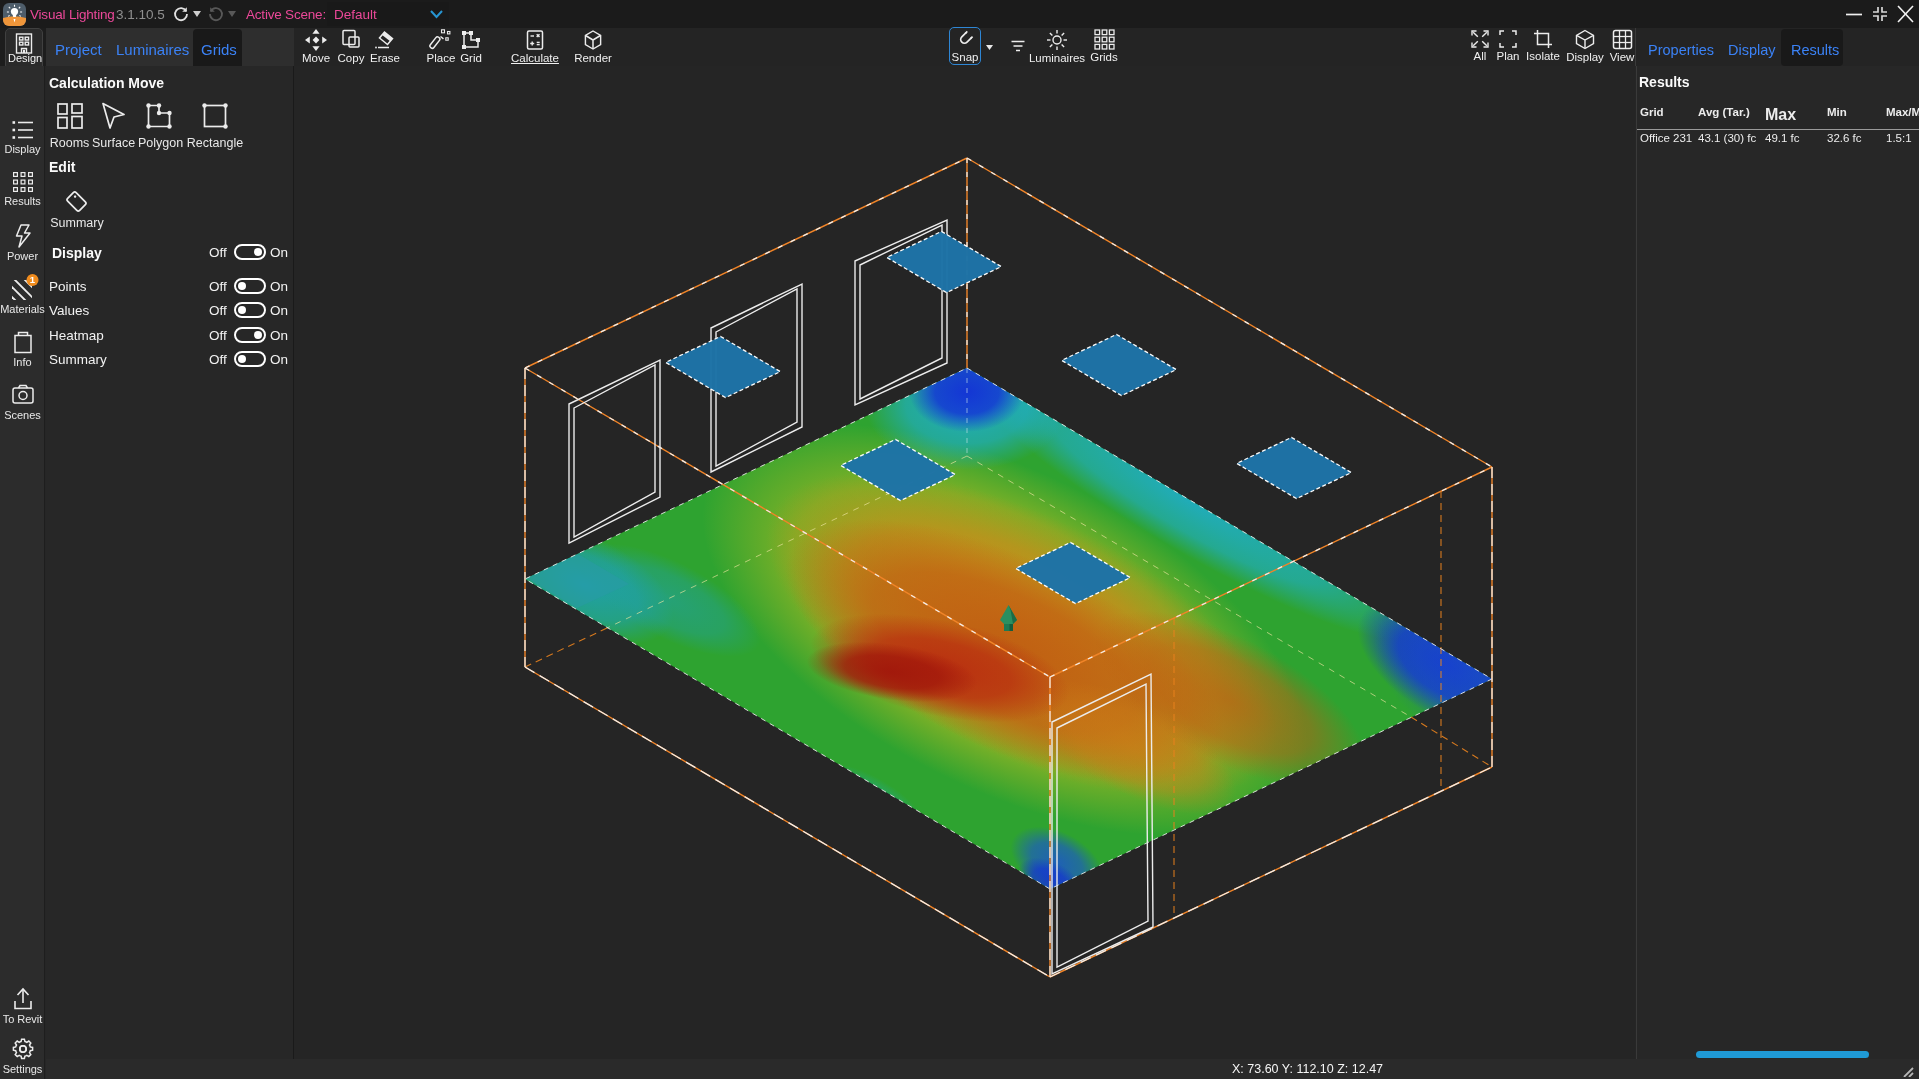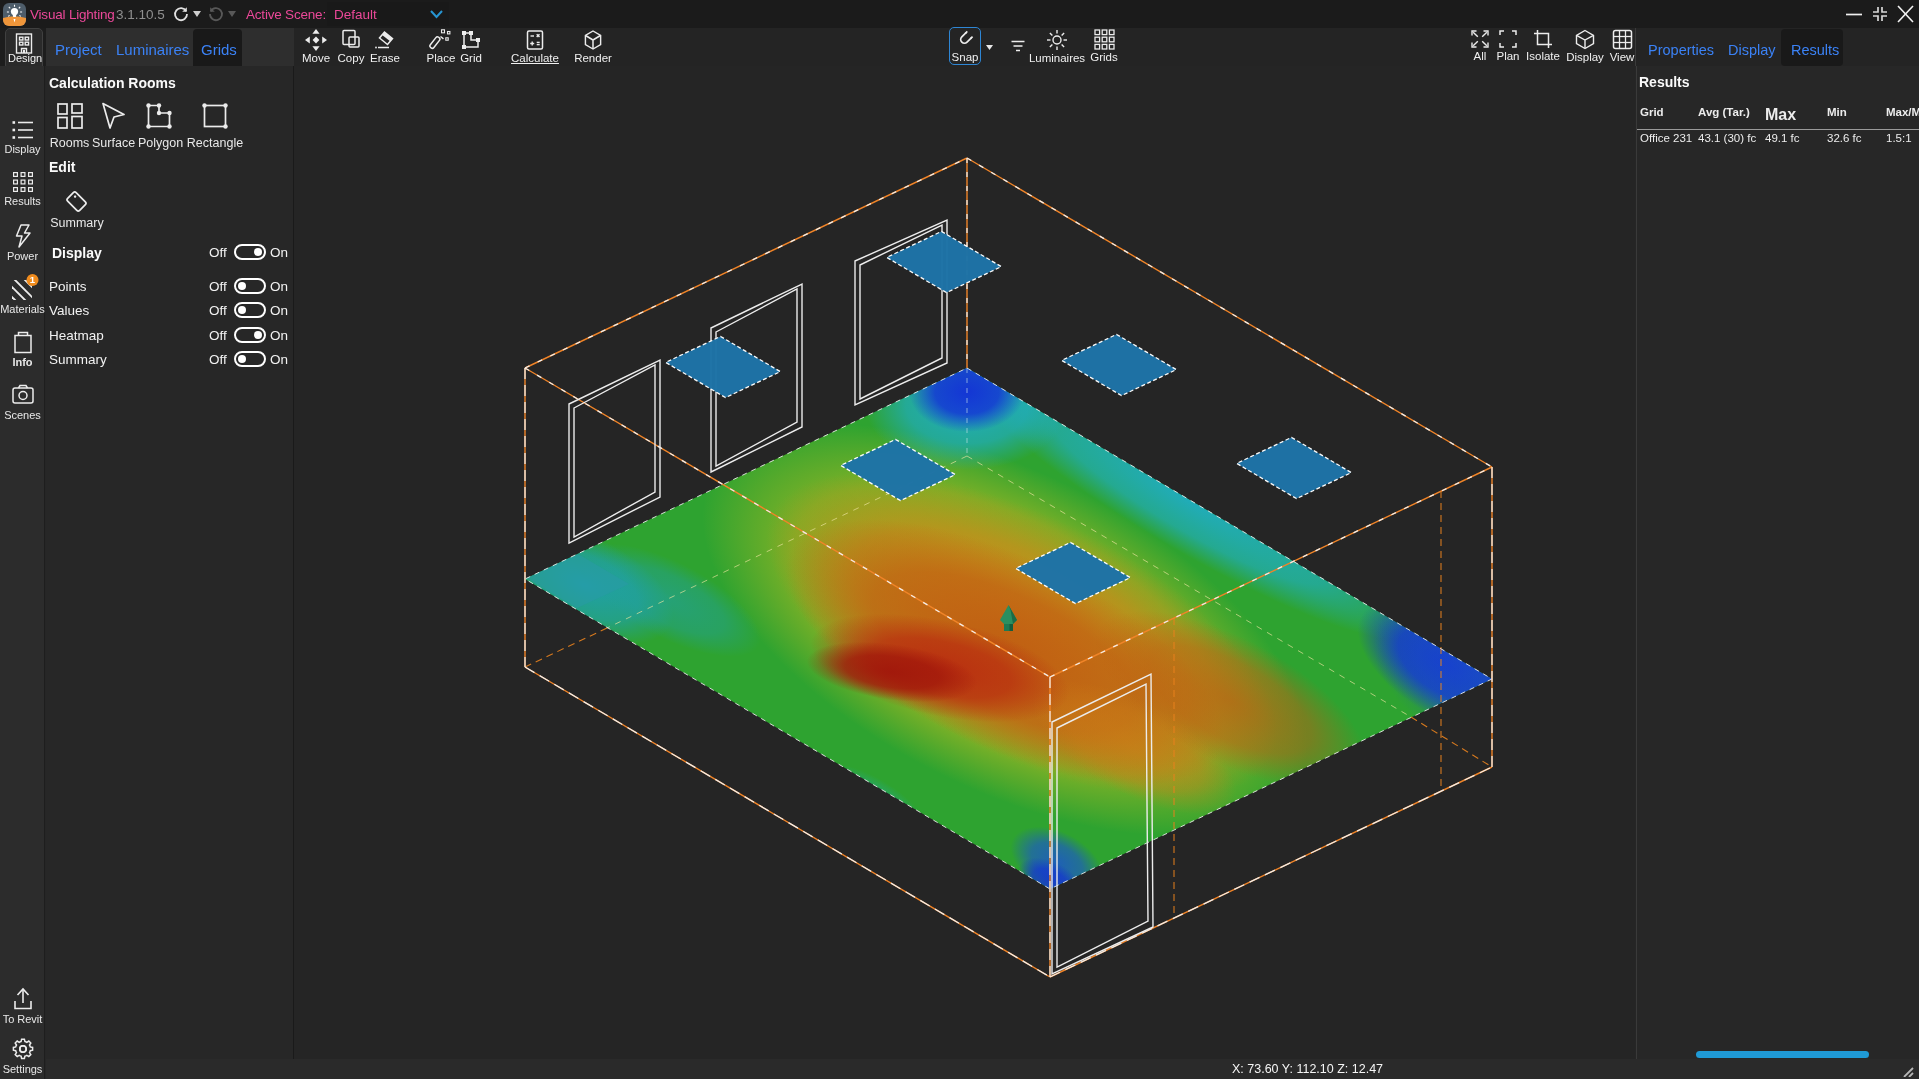--- a/index.html
+++ b/index.html
@@ -361,21 +361,21 @@
     <circle cx="21.5" cy="6" r="6" fill="#f08c1e"></circle>
     <text x="21.5" y="9.3" font-size="9.5" font-weight="bold" fill="#fff" text-anchor="middle" font-family="Liberation Sans">1</text>
   </svg>
   <div class="slabel" style="left:0;top:303px;width:45px;">Materials</div>
   <svg class="abs" style="left:13px;top:331px" width="20" height="23" viewBox="0 0 20 23">
     <g fill="none" stroke="#ececec" stroke-width="1.5">
       <rect x="2" y="4.5" width="16" height="17"></rect>
       <path d="M5.5,4.5 L5.5,1.5 L14.5,1.5 L14.5,4.5"></path>
     </g>
   </svg>
-  <div class="slabel" style="left:0;top:356px;width:45px;font-weight:bold;">Info</div>
+  <div class="slabel" style="left:0;top:356px;width:45px;">Info</div>
   <svg class="abs" style="left:12px;top:384px" width="22" height="20" viewBox="0 0 22 20">
     <g fill="none" stroke="#ececec" stroke-width="1.5">
       <rect x="1" y="4" width="20" height="15" rx="2"></rect>
       <path d="M6.5,4 L8,1.5 L14,1.5 L15.5,4"></path>
       <circle cx="11" cy="11.5" r="4"></circle>
     </g>
   </svg>
   <div class="slabel" style="left:0;top:409px;width:45px;">Scenes</div>
   <svg class="abs" style="left:13px;top:987px" width="20" height="23" viewBox="0 0 20 23">
     <g fill="none" stroke="#ececec" stroke-width="1.6">
@@ -387,21 +387,21 @@
   <div class="slabel" style="left:0;top:1013px;width:45px;">To Revit</div>
   <svg class="abs" style="left:12px;top:1038px" width="22" height="22" viewBox="0 0 22 22">
     <g fill="none" stroke="#ececec" stroke-width="1.6">
       <circle cx="11" cy="11" r="3.2"></circle>
       <path d="M11,2 L12.5,4.5 L15.5,3.8 L16.5,6.8 L19.5,7.5 L18.8,10.5 L21,12.5 L19,14.8 L20,17.7 L17,18.6 L16.5,21.5 L13.5,21 L11.8,23.5 L11,23.5" stroke-width="0"></path>
     </g>
     <path d="M9.6,1.2 h2.8 l0.5,2.3 a7.8,7.8 0 0 1 1.9,0.8 l2-1.3 2,2 -1.3,2 a7.8,7.8 0 0 1 0.8,1.9 l2.3,0.5 v2.8 l-2.3,0.5 a7.8,7.8 0 0 1 -0.8,1.9 l1.3,2 -2,2 -2-1.3 a7.8,7.8 0 0 1 -1.9,0.8 l-0.5,2.3 h-2.8 l-0.5,-2.3 a7.8,7.8 0 0 1 -1.9,-0.8 l-2,1.3 -2,-2 1.3,-2 a7.8,7.8 0 0 1 -0.8,-1.9 l-2.3,-0.5 v-2.8 l2.3,-0.5 a7.8,7.8 0 0 1 0.8,-1.9 l-1.3,-2 2,-2 2,1.3 a7.8,7.8 0 0 1 1.9,-0.8 Z M11,7.8 a3.2,3.2 0 1 0 0,6.4 a3.2,3.2 0 1 0 0,-6.4 Z" fill="none" stroke="#ececec" stroke-width="1.5"></path>
   </svg>
   <div class="slabel" style="left:0;top:1063px;width:45px;">Settings</div>
   <div id="leftpanel" class="abs"></div>
-  <span class="ph" style="left:49px;top:75px;">Calculation Rooms</span>
+  <span class="ph" style="left:49px;top:75px;">Calculation Move</span>
   <svg class="abs" style="left:57px;top:103px" width="26" height="26" viewBox="0 0 26 26">
     <g fill="none" stroke="#ececec" stroke-width="1.7">
       <rect x="1" y="1" width="9" height="10"></rect>
       <rect x="1" y="14.5" width="9" height="10.5"></rect>
       <rect x="15" y="1" width="10" height="9"></rect>
       <rect x="15" y="13.5" width="10" height="11.5"></rect>
     </g>
   </svg>
   <div class="slabel" style="left:46px;top:136px;width:47px;font-size:12.5px;">Rooms</div>
   <svg class="abs" style="left:100px;top:102px" width="27" height="27" viewBox="0 0 27 27">

